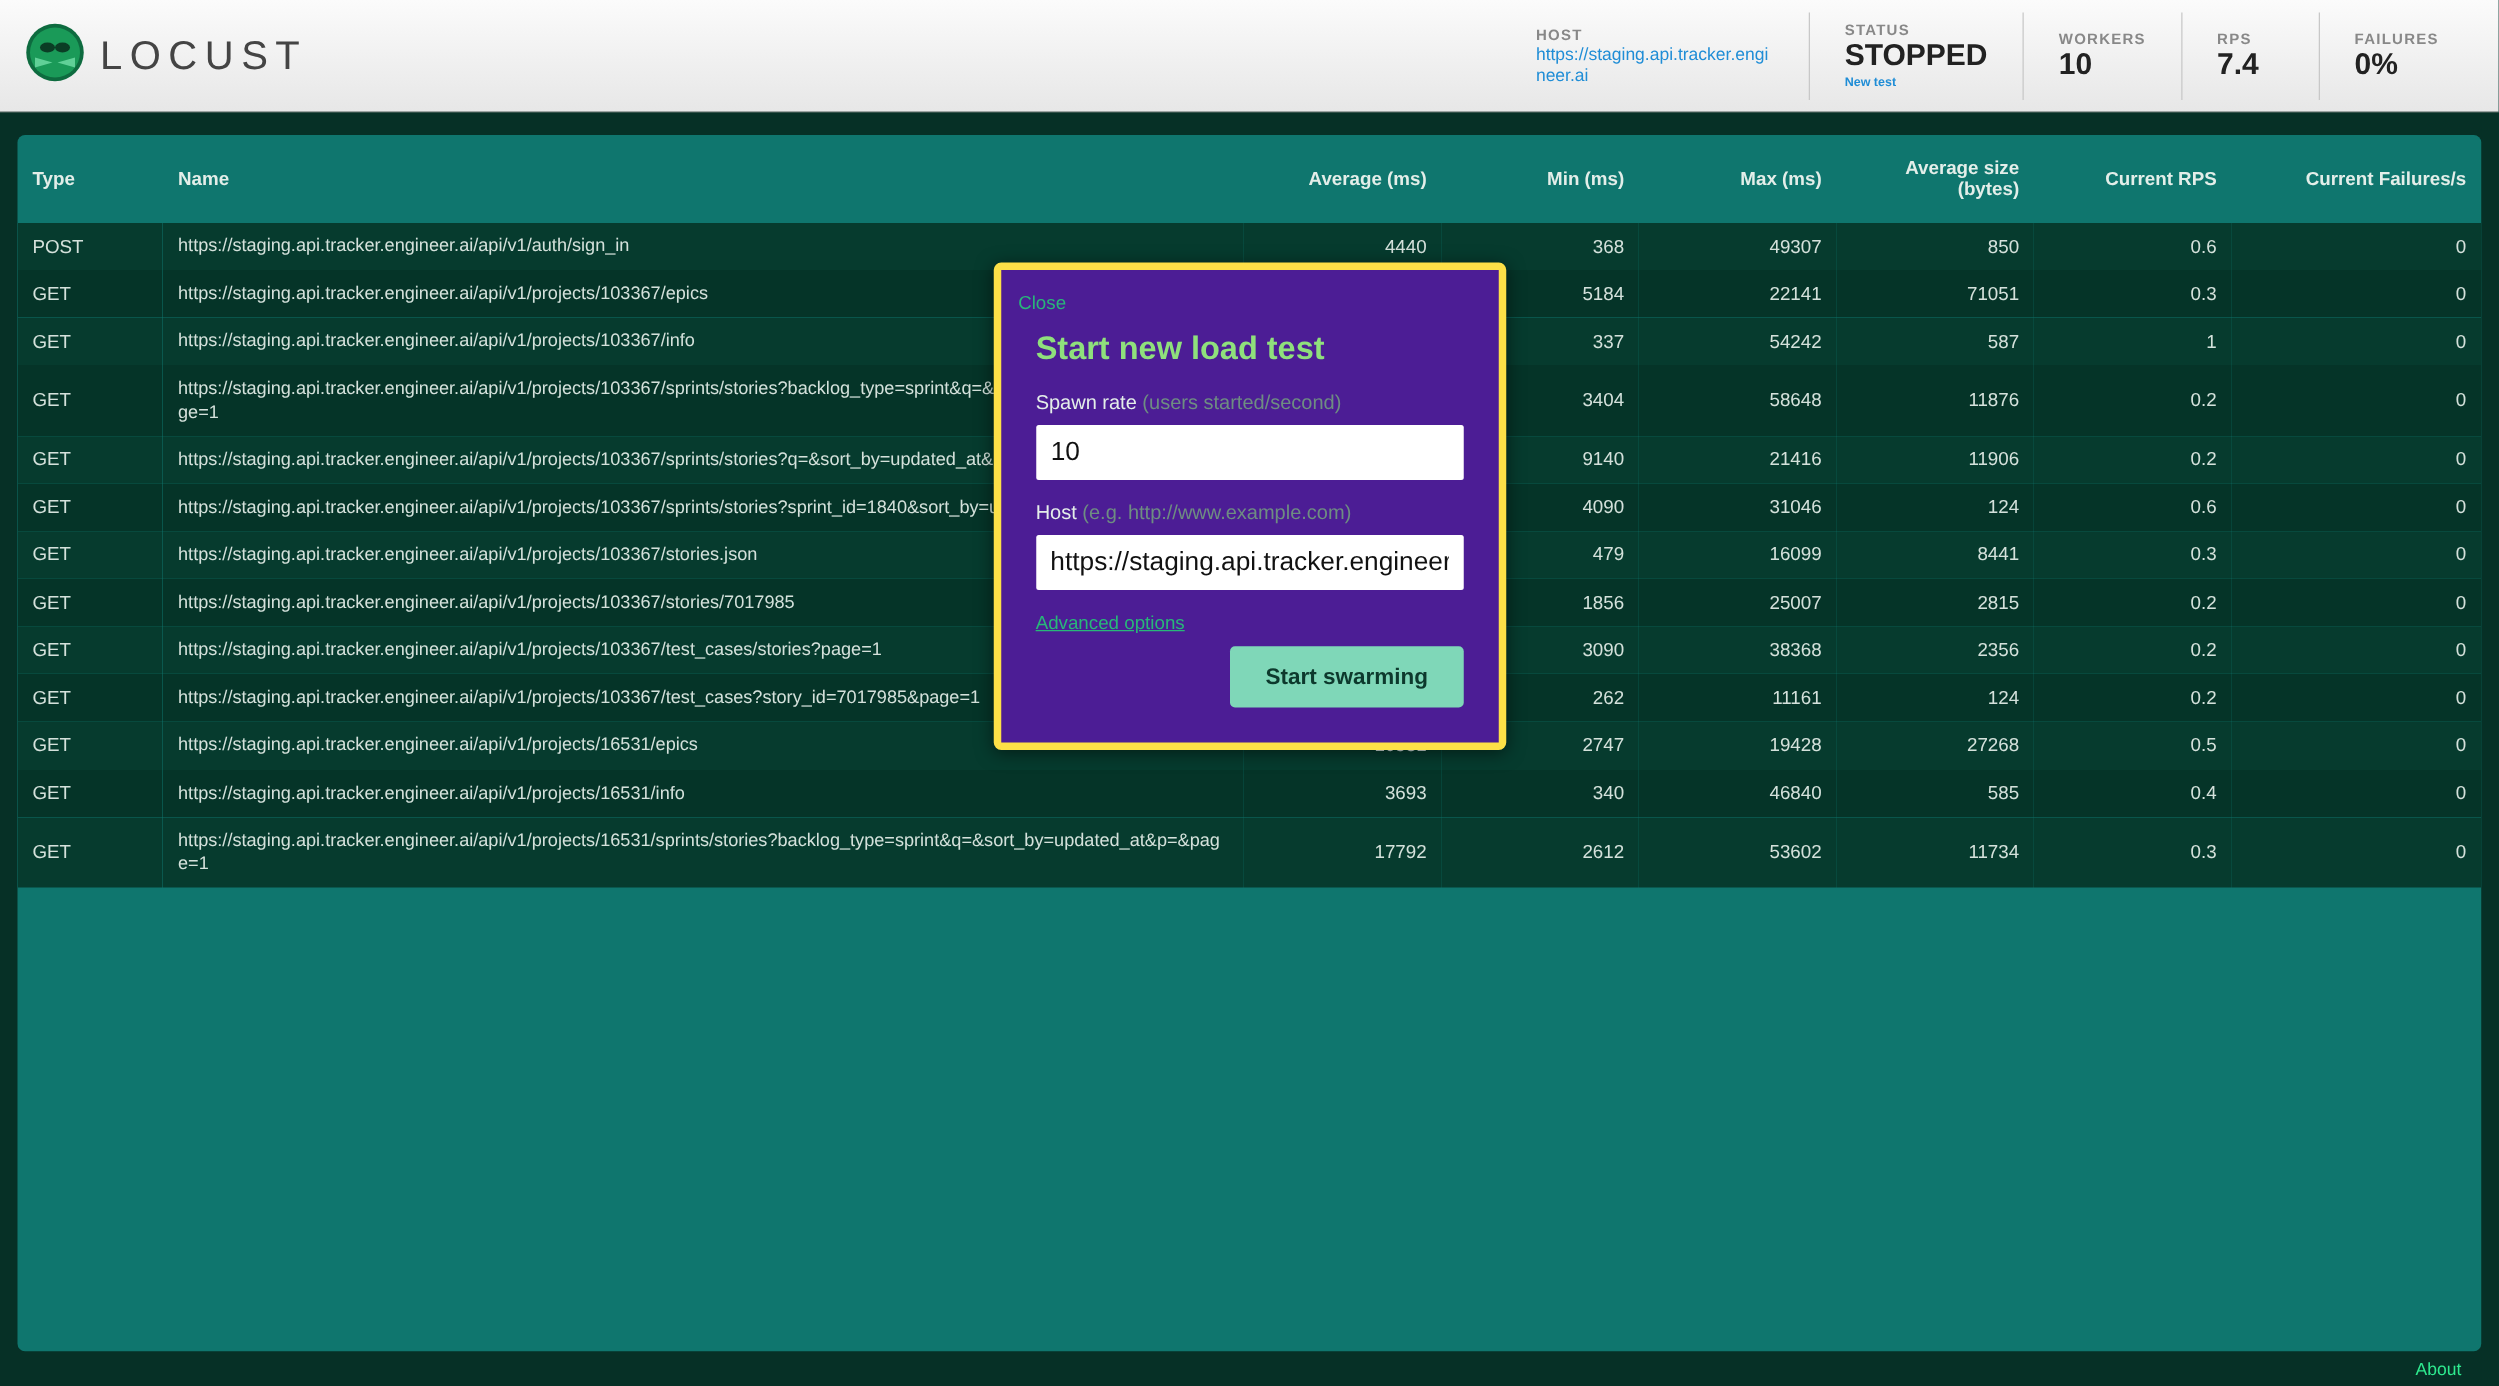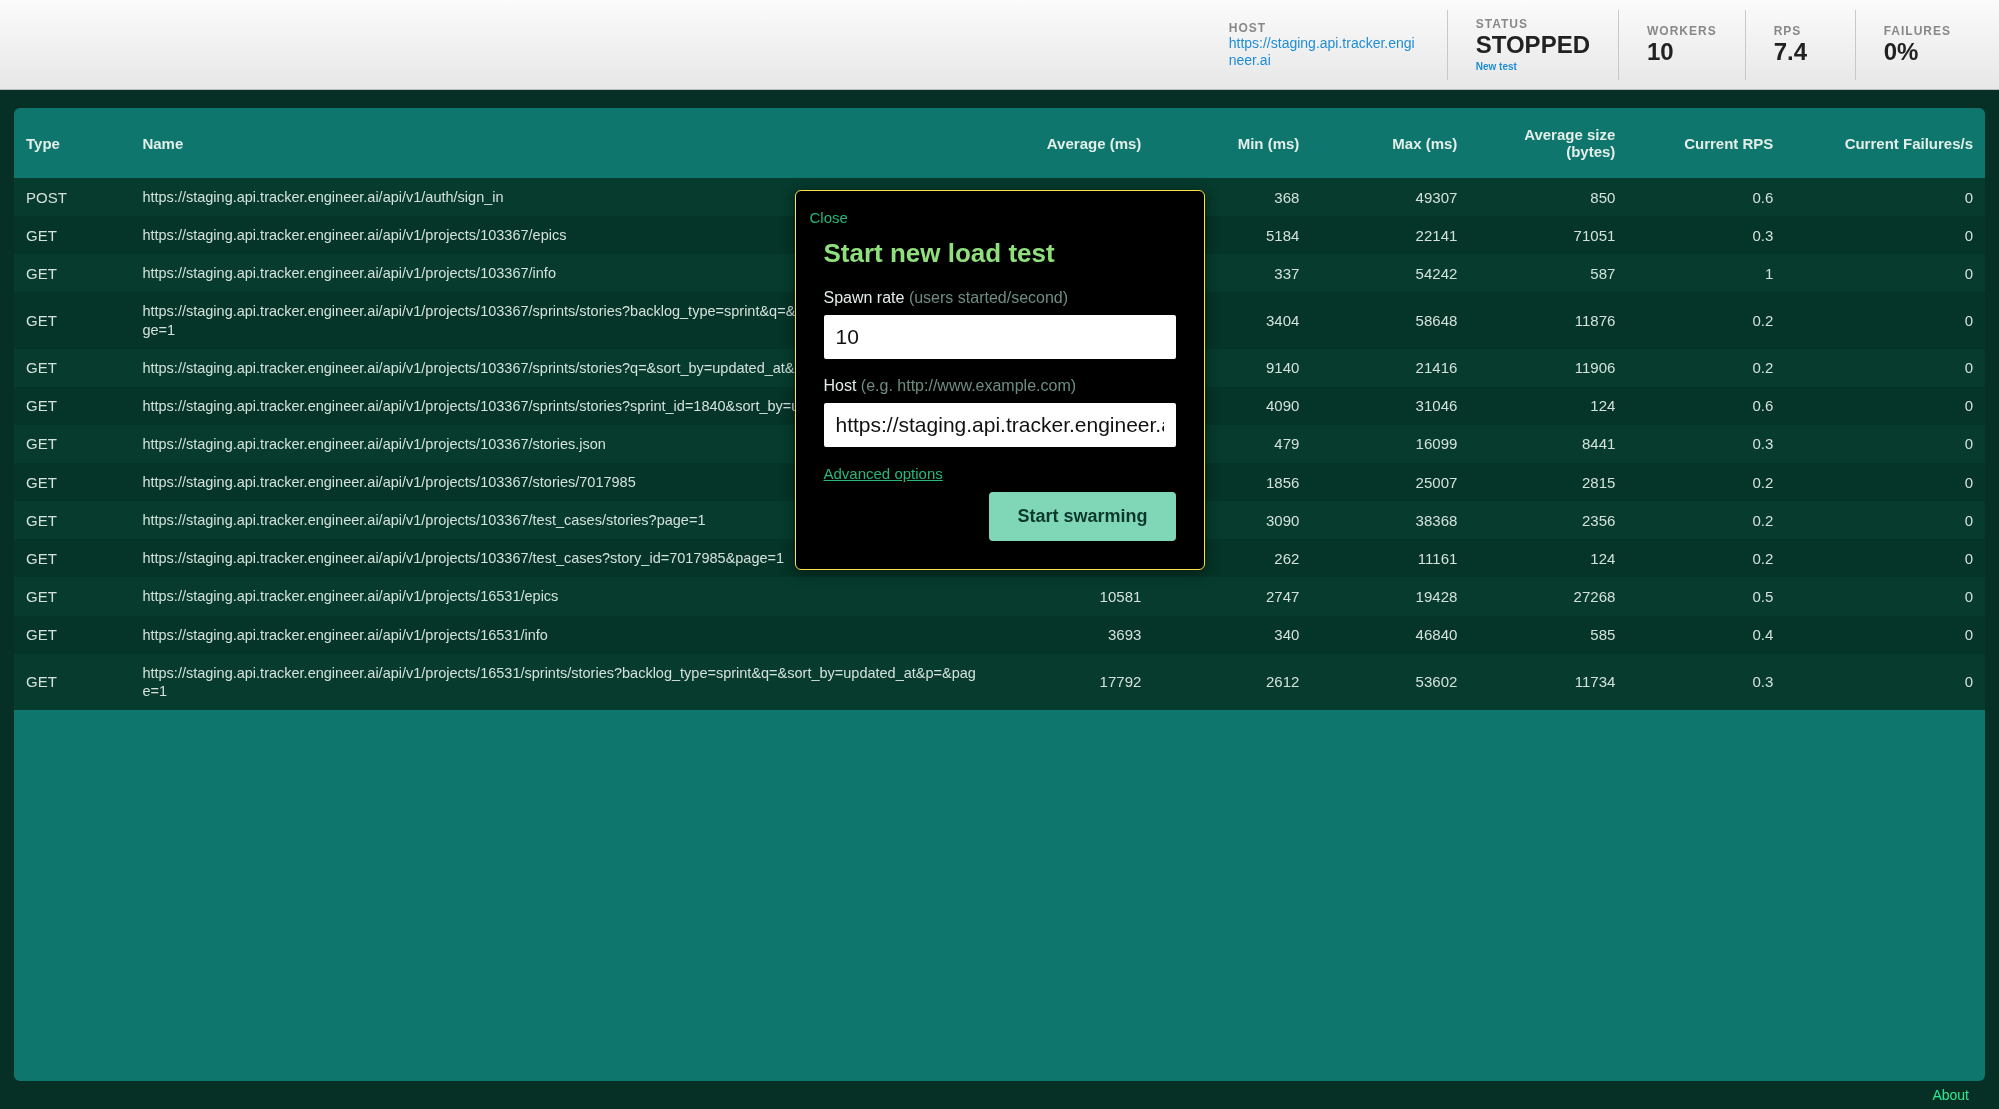--- a/index.html
+++ b/index.html
@@ -124,26 +124,26 @@
     position: absolute;
     right: 30px; bottom: 6px;
     color: #2eea8f;
     font-size: 14px;
     cursor: pointer;
   }
 
   
   .modal {
     position: absolute;
-    top: 100px;
+    top: 120px;
     left: 50%;
     transform: translateX(-50%);
     width: 410px;
-    background: #000000;
-    border: 1px solid #fde047;
+    background: #4c1d95;
+    border: 6px solid #fde047;
     border-radius: 6px;
     padding: 18px 28px 28px 28px;
     box-shadow: 0 2px 14px rgba(0,0,0,.5);
   }
   .modal .close {
     color: #28b779;
     font-size: 15px;
     cursor: pointer;
     margin-left: -14px;
     margin-bottom: 12px;
@@ -191,20 +191,33 @@
     padding: 14px 28px;
     border-radius: 4px;
     cursor: pointer;
     text-align: right;
   }
 </style>
 </head>
 <body>
 
 <div class="topbar">
+  <div class="logo">
+    <span>
+      <svg viewBox="0 0 48 48">
+        <circle cx="24" cy="24" r="23" fill="#0e6b3f"></circle>
+        <circle cx="24" cy="24" r="20" fill="#1a9a58"></circle>
+        <ellipse cx="18" cy="20" rx="6" ry="4" fill="#0b3d25"></ellipse>
+        <ellipse cx="30" cy="20" rx="6" ry="4" fill="#0b3d25"></ellipse>
+        <path d="M8 28 L22 32 L8 36 Z" fill="#7fe7b2" opacity=".7"></path>
+        <path d="M40 28 L26 32 L40 36 Z" fill="#7fe7b2" opacity=".7"></path>
+      </svg>
+    </span>
+    <span class="logo-text">LOCUST</span>
+  </div>
 
   <div class="topstats">
     <div class="stat">
       <span class="label">HOST</span>
       <a class="host-link">https://staging.api.tracker.engineer.ai</a>
     </div>
     <div class="stat">
       <span class="label">STATUS</span>
       <span class="value">STOPPED</span>
       <span class="newtest">New test</span>

